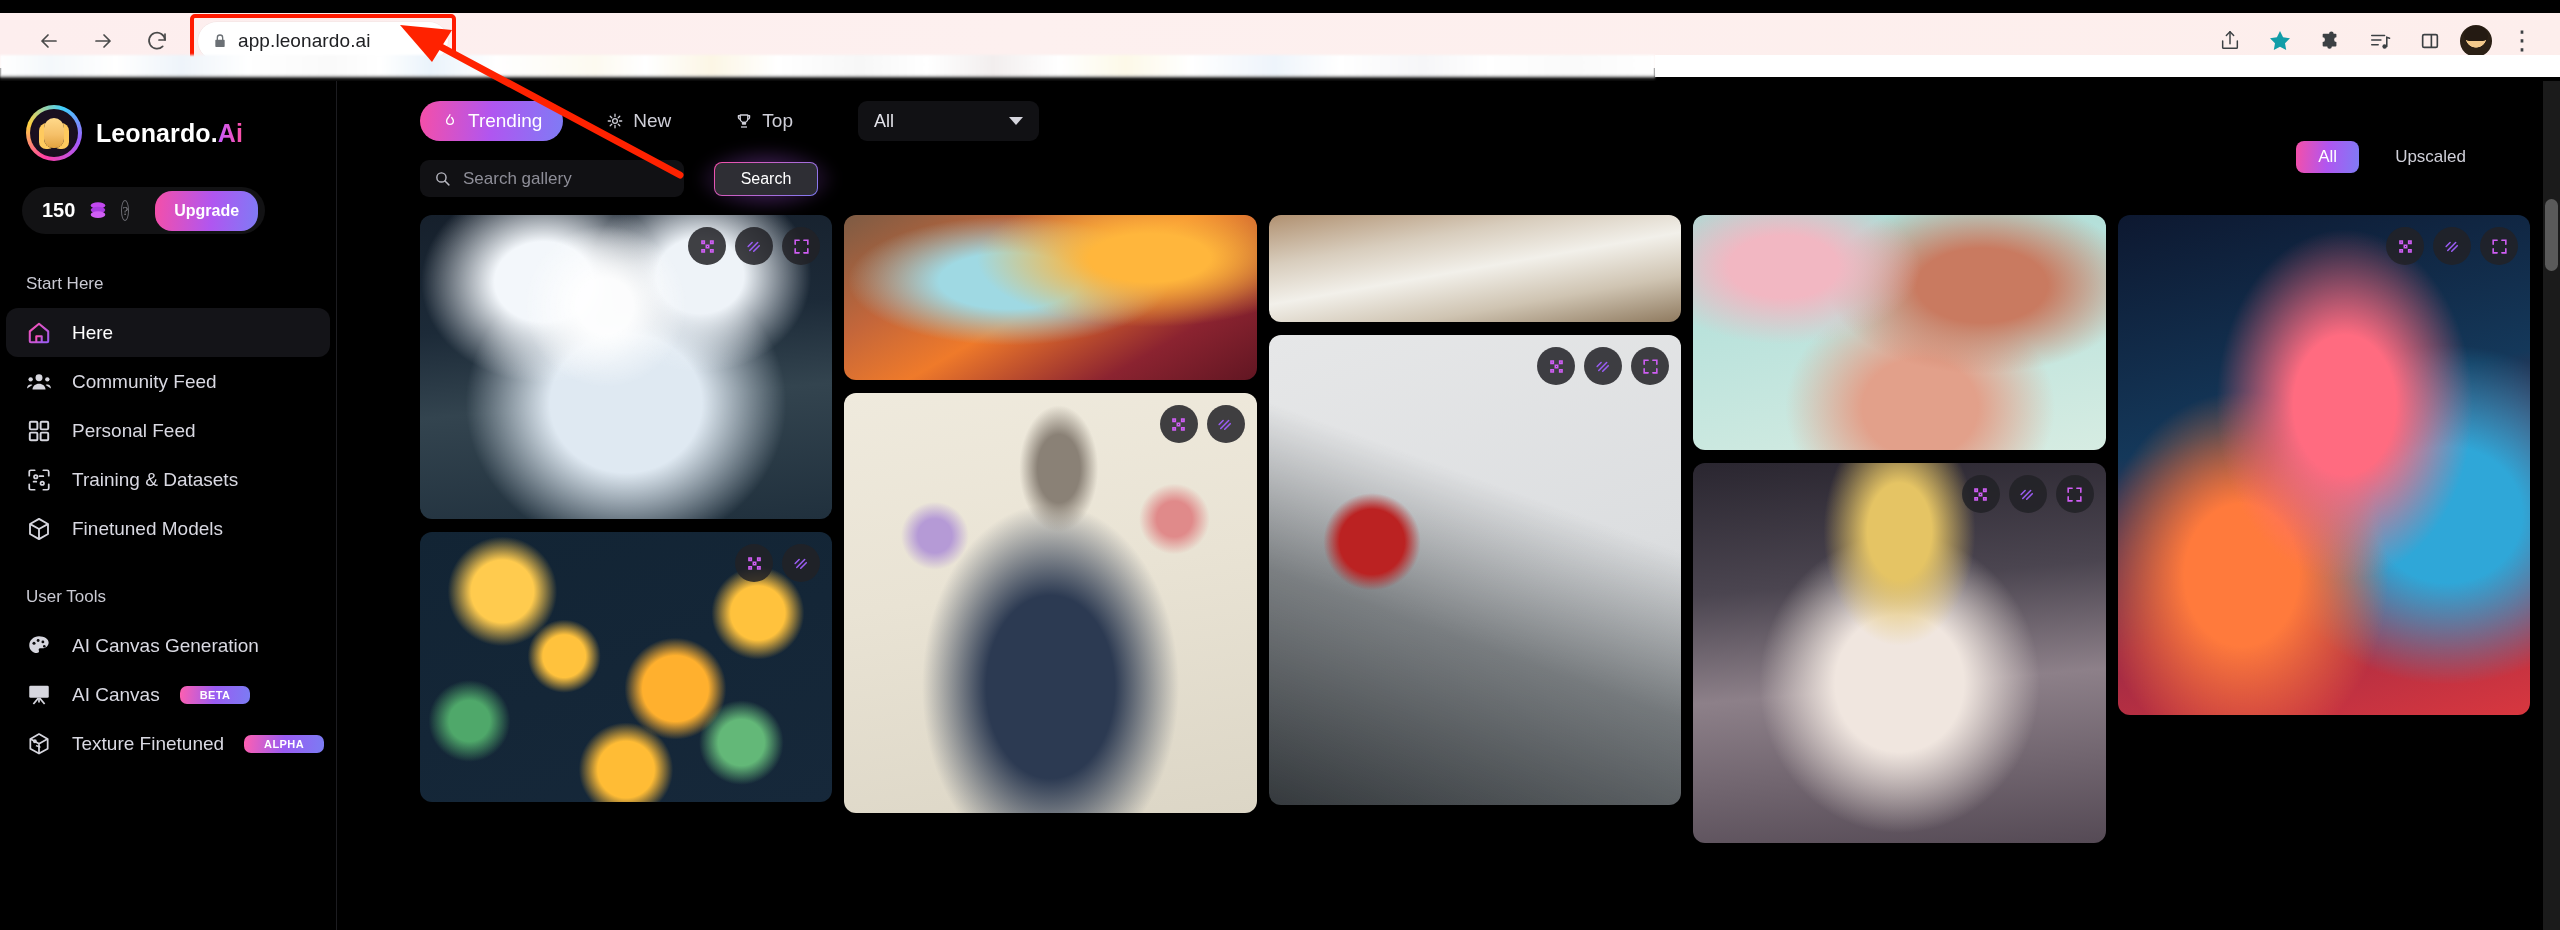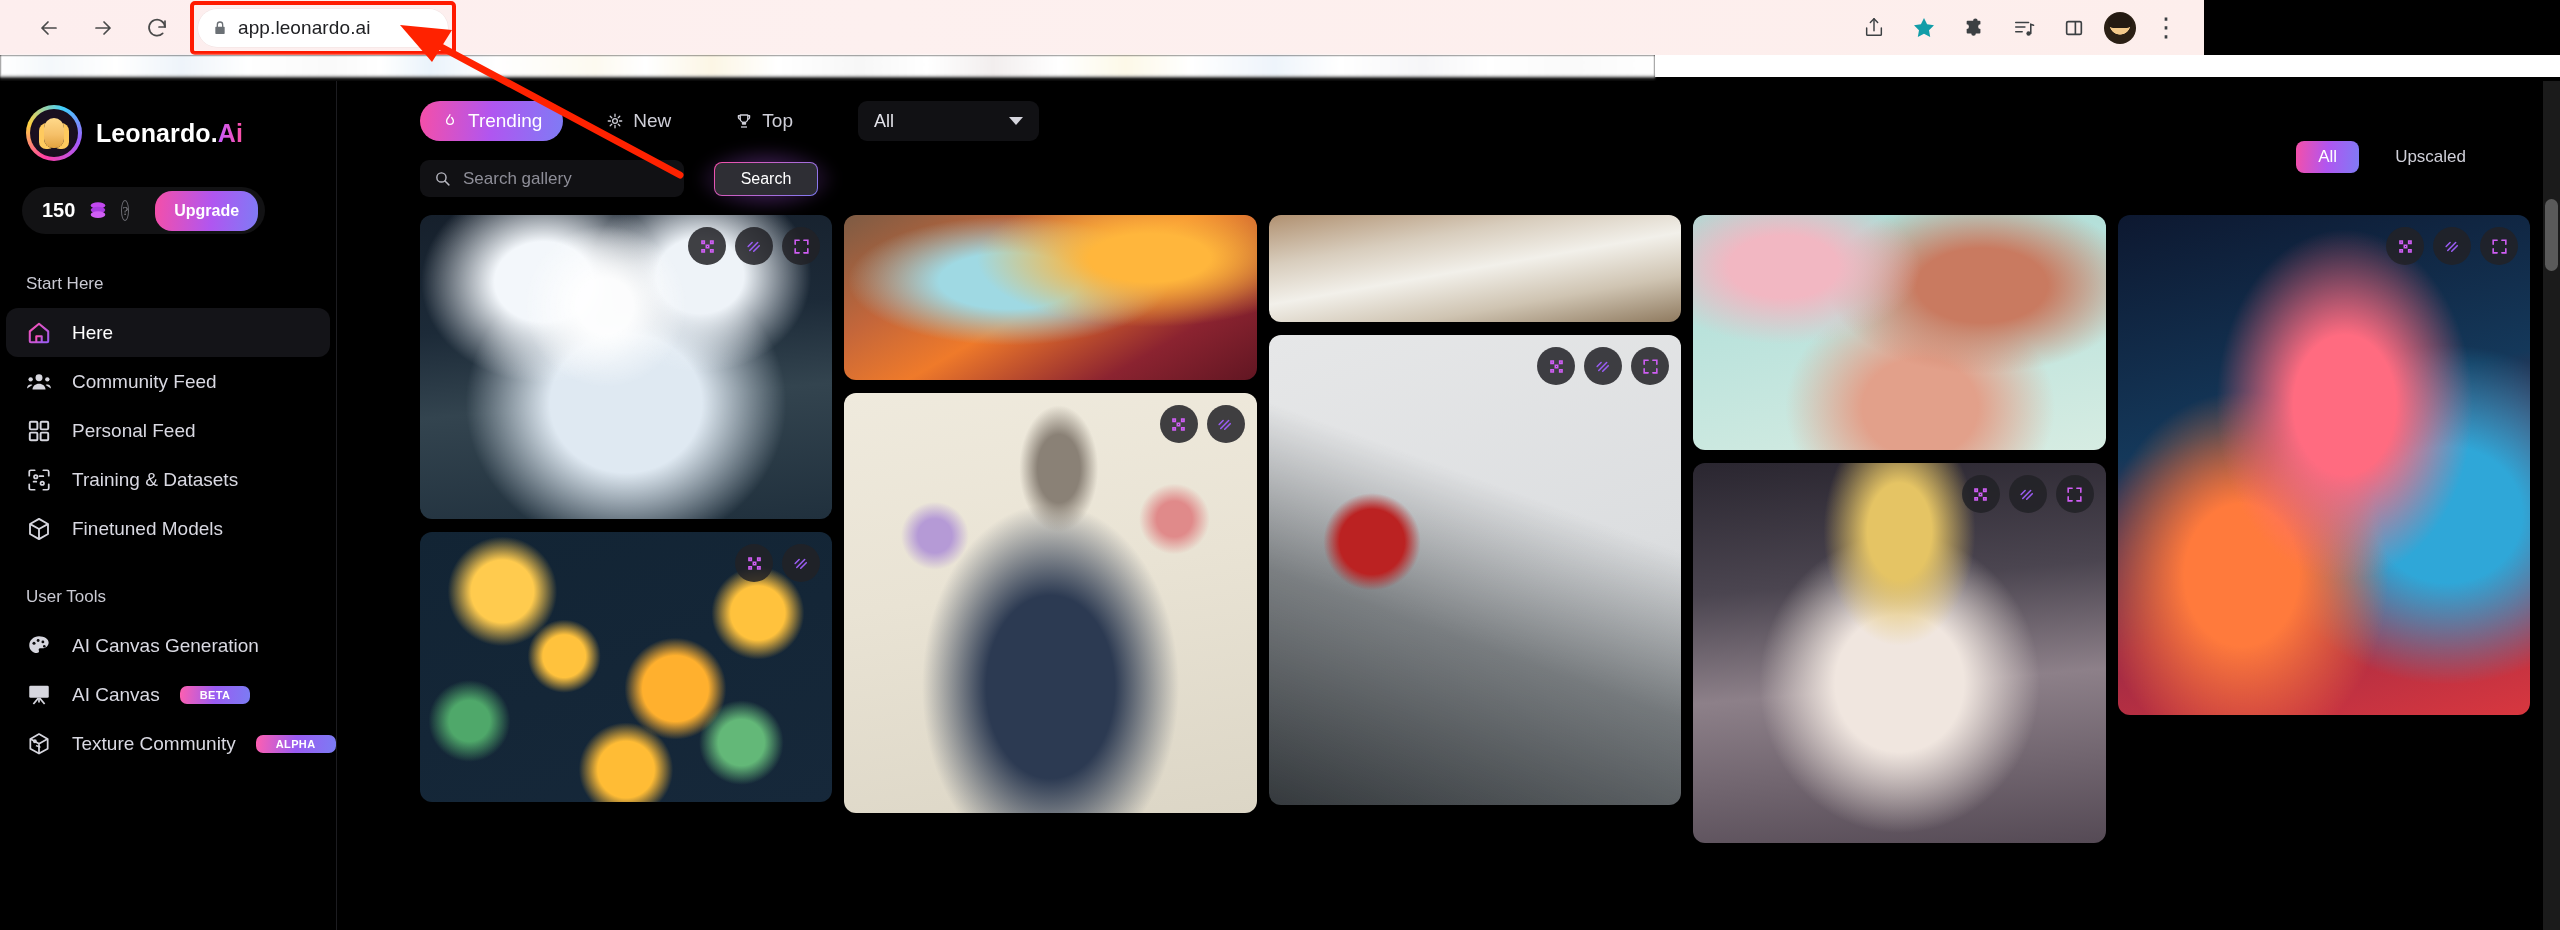--- a/index.html
+++ b/index.html
@@ -5,21 +5,21 @@
   * { box-sizing: border-box; margin: 0; padding: 0; }
   html, body {
     width: 2560px; height: 930px;
     background: #000;
     font-family: "Liberation Sans", sans-serif;
     overflow: hidden;
   }
 
   
   .browser-bar {
-    position: absolute; top: 0; left: 0; width: 2204px; height: 55px;
+    position: absolute; top: 13px; left: 0; width: 2560px; height: 55px;
     background: linear-gradient(90deg,#fdeeee 0%, #fdf0ef 40%, #fdeeec 100%);
     display: flex; align-items: center;
   }
   .nav-btns { display: flex; align-items: center; gap: 0px; padding-left: 22px; }
   .nav-btn {
     width: 54px; height: 54px; display: flex; align-items: center; justify-content: center;
     color: #4a4a4a; font-size: 26px; line-height: 1;
   }
   .nav-btn svg { display:block; }
 
@@ -515,21 +515,21 @@
 
       <div class="nav-item">
         <span class="nav-icon">
           <svg viewBox="0 0 24 24" fill="none" stroke="currentColor" stroke-width="1.6" stroke-linejoin="round">
               <path d="M12 2.8l8 4.5v9L12 20.8 4 16.3v-9z"></path>
               <path d="M4.2 7.4L12 11.8l7.8-4.4M12 11.8v9"></path>
               <path d="M9.2 13.6c1.6.8 2.9.3 4 1.6" stroke-width="1.3"></path>
               <circle cx="8.2" cy="9.4" r="1" fill="currentColor"></circle>
             </svg>
         </span>
-        <span class="nav-label">Texture Community</span>
+        <span class="nav-label">Texture Finetuned</span>
         <span class="tag">ALPHA</span>
       </div>
     </div>
   </aside>
 
   <section class="main">
 
     <div class="toolbar">
 
       <div class="tab-row">

